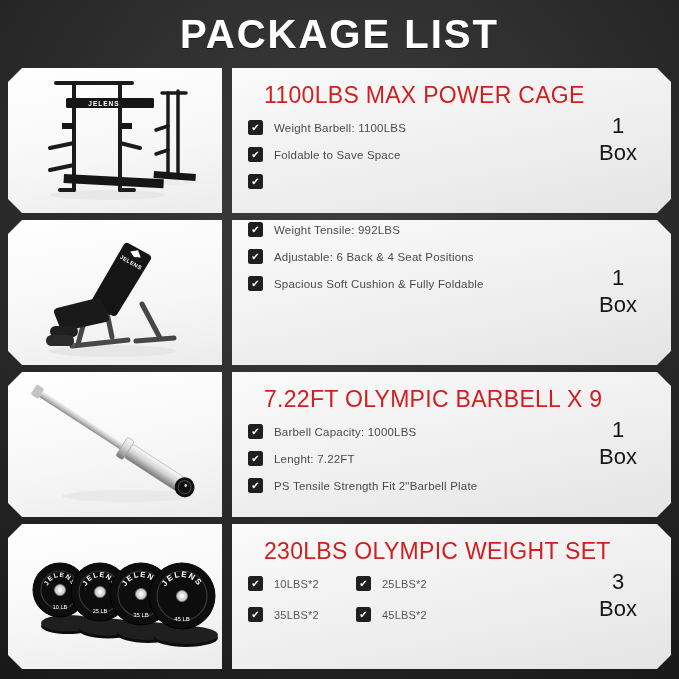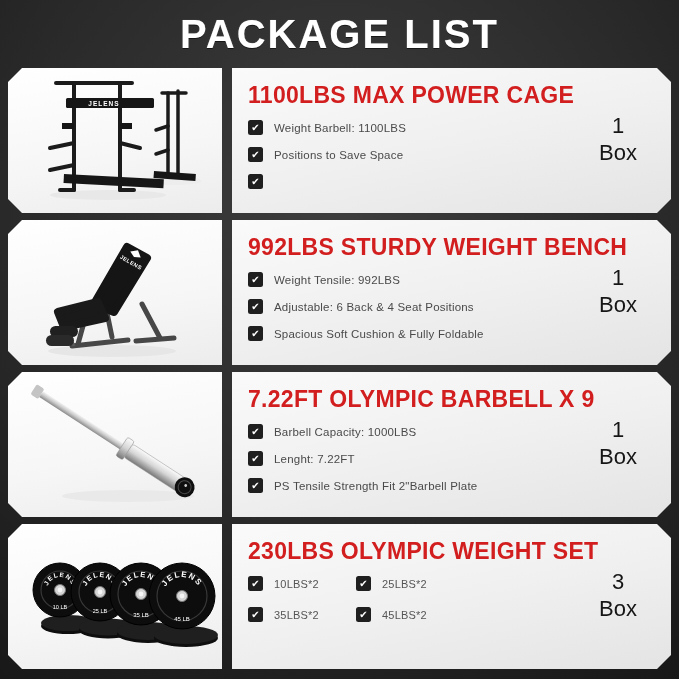--- a/index.html
+++ b/index.html
@@ -22,22 +22,22 @@
     background:linear-gradient(170deg,#ffffff 0%,#f6f6f6 60%,#ececec 100%);
     clip-path:polygon(14px 0, 100% 0, 100% 100%, 14px 100%, 0 calc(100% - 14px), 0 14px);
   }
   .img-card svg{display:block;width:214px;height:145px;}
   .panel{
     position:relative;flex:1;height:100%;
     background:linear-gradient(168deg,#fafafa 0%,#f0f0f0 50%,#e4e4e4 100%);
     clip-path:polygon(0 0, calc(100% - 14px) 0, 100% 14px, 100% calc(100% - 14px), calc(100% - 14px) 100%, 0 100%);
   }
   .panel h2{
-    margin:14px 0 9px 0;padding-left:16px;
-    color:#d21e1e;font-size:23px;font-weight:bold;letter-spacing:.3px;white-space:nowrap;
+    margin:14px 0 9px 0;padding-left:32px;
+    color:#d21e1e;font-size:23px;font-weight:normal;letter-spacing:.3px;white-space:nowrap;
   }
   ul.features{list-style:none;margin:0;padding:2px 0 0 16px;}
   ul.features li{display:flex;align-items:center;gap:11px;margin-bottom:12px;
     font-size:11.5px;color:#4a4a4a;letter-spacing:.2px;}
   ul.features.two-col{display:grid;grid-template-columns:108px auto;row-gap:16px;width:260px;}
   ul.features.two-col li{margin-bottom:0;font-size:11px;color:#555;}
   .cbx{
     width:15px;height:15px;flex:none;border-radius:2.5px;background:#1f1f1f;
     color:#fff;font-size:10px;display:flex;align-items:center;justify-content:center;line-height:1;
   }
@@ -89,21 +89,21 @@
       </div>
       <div class="panel">
         <h2>1100LBS MAX POWER CAGE</h2>
         <ul class="features">
           <li>
               <span class="cbx">✔</span>
               <span>Weight Barbell: 1100LBS</span>
             </li>
           <li>
               <span class="cbx">✔</span>
-              <span>Positions to Save Space</span>
+              <span>Foldable to Save Space</span>
             </li>
           <li>
               <span class="cbx">✔</span>
             </li>
         </ul>
         <div class="boxcount">
           <div>1</div>
           <div>Box</div>
         </div>
       </div>
@@ -125,21 +125,20 @@
           <polygon points="50,92 90,82 97,98 56,107" fill="#1a1a1a" stroke="#1a1a1a" stroke-width="8" stroke-linejoin="round"></polygon>
           <rect x="42" y="106" width="28" height="11" rx="5.5" fill="#202020"></rect>
           <rect x="38" y="115" width="28" height="11" rx="5.5" fill="#2a2a2a"></rect>
           <g transform="rotate(30 122 44)">
             <path d="M116,33 l6,-5 l6,5 l-6,3 z" fill="#ffffff"></path>
             <text x="122" y="44" font-size="5.5" fill="#ffffff" text-anchor="middle" font-weight="bold" letter-spacing=".5">JELENS</text>
           </g>
         </svg>
       </div>
       <div class="panel">
-        <h2>992LBS STURDY WEIGHT BENCH</h2>
         <ul class="features">
           <li>
               <span class="cbx">✔</span>
               <span>Weight Tensile: 992LBS</span>
             </li>
           <li>
               <span class="cbx">✔</span>
               <span>Adjustable: 6 Back &amp; 4 Seat Positions</span>
             </li>
           <li>

